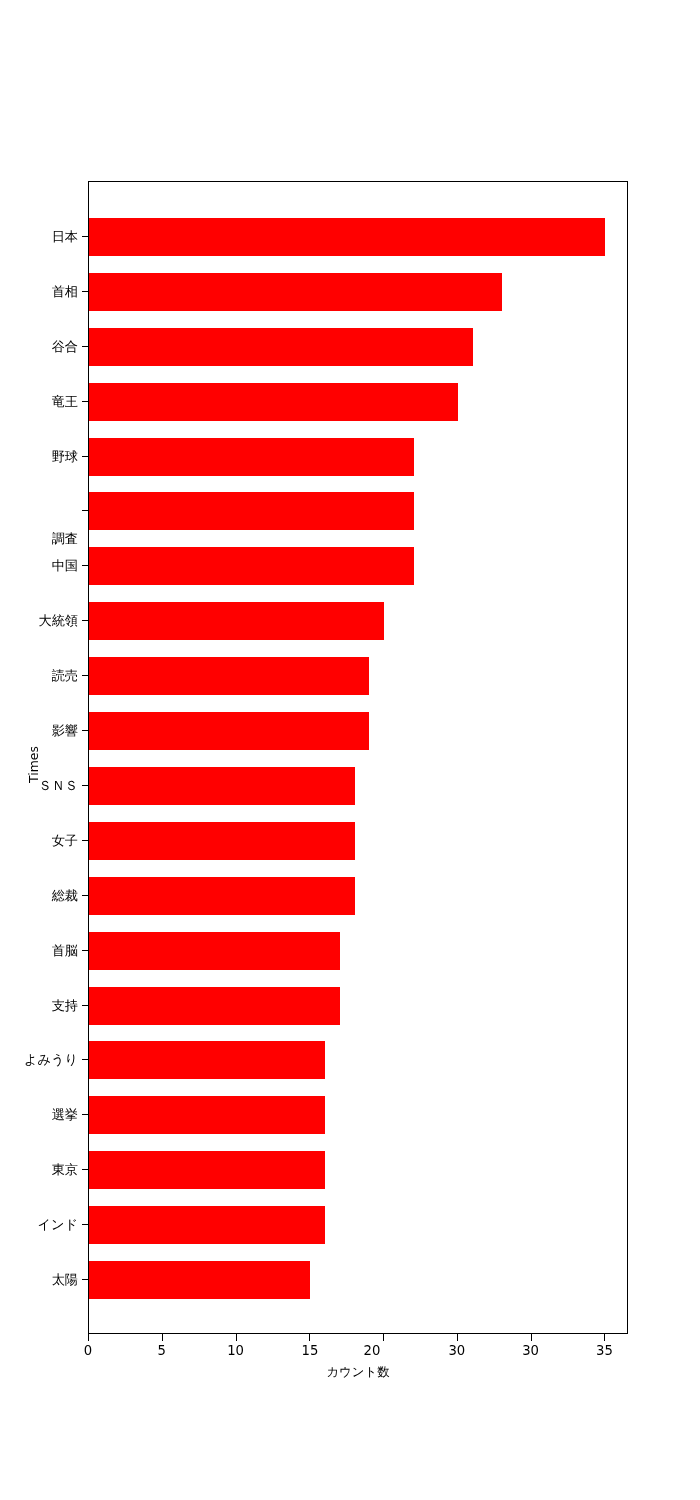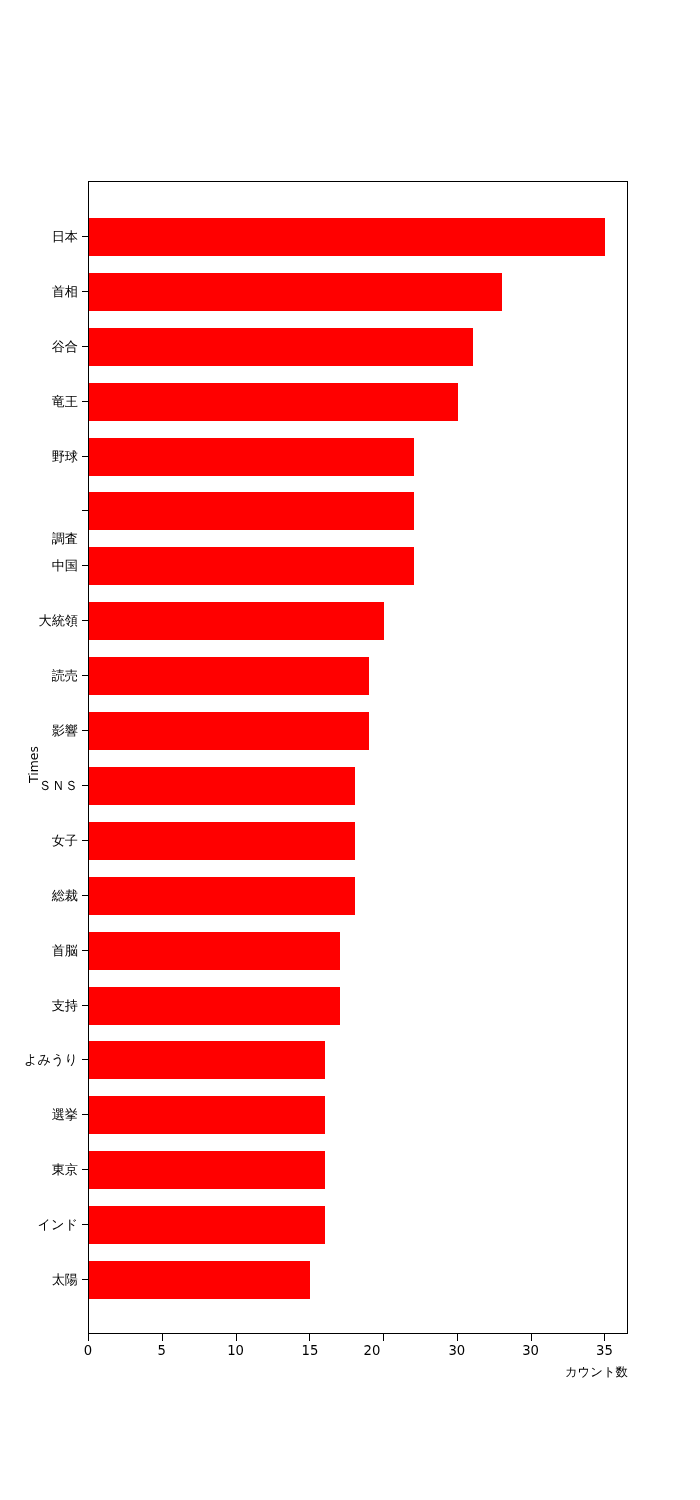--- a/index.html
+++ b/index.html
@@ -111,21 +111,21 @@
     line-height: 16px;
     color: #000000;
     white-space: nowrap;
     transform: translateX(-50%);
   }
   #xlabel {
     position: absolute;
     left: 88px;
     top: 1364px;
     width: 540px;
-    text-align: right;
+    text-align: center;
     font-size: 12.4px;
     color: #000000;
     white-space: nowrap;
   }
 </style>
 </head>
 <body>
 
 <div id="figure">
 

